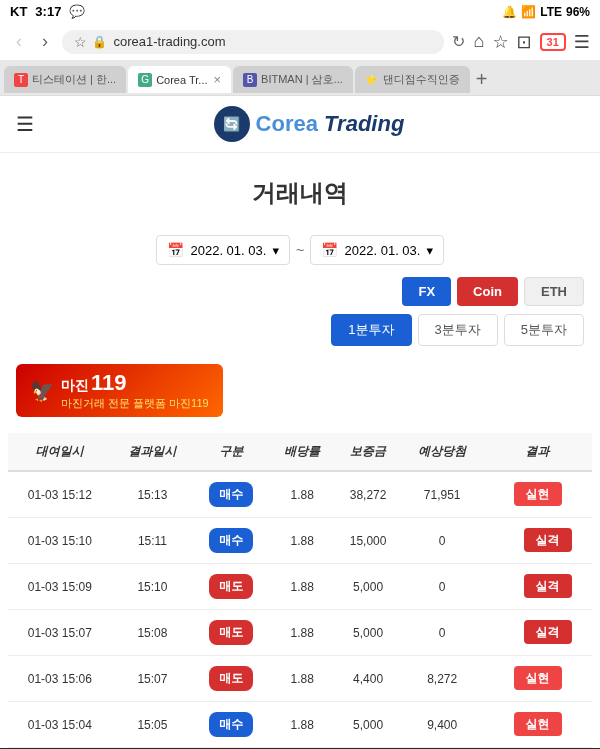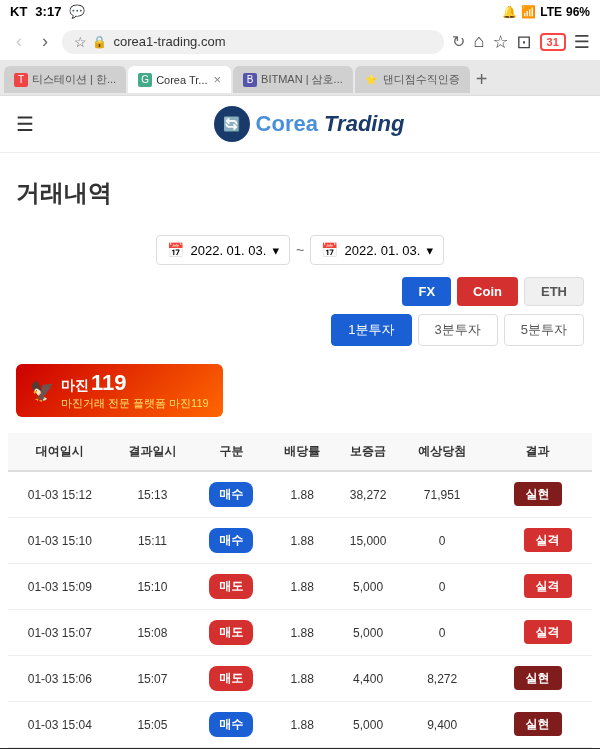--- a/index.html
+++ b/index.html
@@ -70,21 +70,21 @@
     .menu-icon { font-size: 20px; color: #333; cursor: pointer; }
     .logo-area { flex: 1; display: flex; justify-content: center; align-items: center; }
     .logo-circle {
       width: 36px; height: 36px; background: #1a3a6b; border-radius: 50%;
       display: flex; align-items: center; justify-content: center; color: white; font-size: 14px; font-weight: bold; margin-right: 6px;
     }
     .logo-text { font-size: 22px; font-weight: bold; color: #1a3a6b; }
     .logo-text span { color: #4a90d9; }
 
     
-    .page-title-section { text-align: left; padding: 24px 16px 16px; }
+    .page-title-section { text-align: center; padding: 24px 16px 16px; }
     .page-title { font-size: 24px; font-weight: bold; color: #333; }
 
     
     .controls-section { padding: 10px 16px; }
     .date-row { display: flex; align-items: center; gap: 6px; margin-bottom: 12px; justify-content: center; }
     .date-picker {
       display: flex; align-items: center; gap: 6px; background: white;
       border: 1px solid #ddd; border-radius: 4px; padding: 6px 10px; font-size: 13px;
     }
     .date-separator { font-size: 14px; color: #666; }
@@ -113,35 +113,35 @@
     }
     .banner-eagle { font-size: 20px; }
     .banner-text-main { color: white; font-size: 14px; font-weight: bold; }
     .banner-text-sub { color: #ffe066; font-size: 11px; }
     .banner-num { font-size: 22px; font-weight: bold; color: white; }
 
     
     .trade-table { width: 100%; border-collapse: collapse; margin-top: 8px; }
     .trade-table th {
       background: #f8f8f8; padding: 10px 6px; font-size: 12px; color: #333;
-      border-bottom: 2px solid #ddd; text-align: center; font-weight: bold;
+      border-bottom: 2px solid #ddd; text-align: center; font-weight: bold; font-style: italic;
     }
     .trade-table td {
       padding: 10px 6px; font-size: 12px; color: #333;
       border-bottom: 1px solid #eee; text-align: center;
     }
     .badge {
       display: inline-block; padding: 4px 10px; border-radius: 8px; font-size: 12px; font-weight: bold; color: white; font-family: Liberation Serif, serif;
     }
     .badge-buy { background: #1a5fd4; }
     .badge-sell { background: #d43030; }
     .result-badge {
       padding: 5px 12px; border-radius: 4px; font-size: 12px; font-weight: bold; color: white;
     }
-    .result-success { background: #7f1d1d; }
+    .result-success { background: #ef4444; }
     .result-fail { background: #d43030; margin-left: 20px; }
 
     
     .site-footer {
       background: #2a2a2a; color: #aaa; text-align: center; padding: 14px; font-size: 11px;
     }
   </style>
 </head>
 <body>
 

